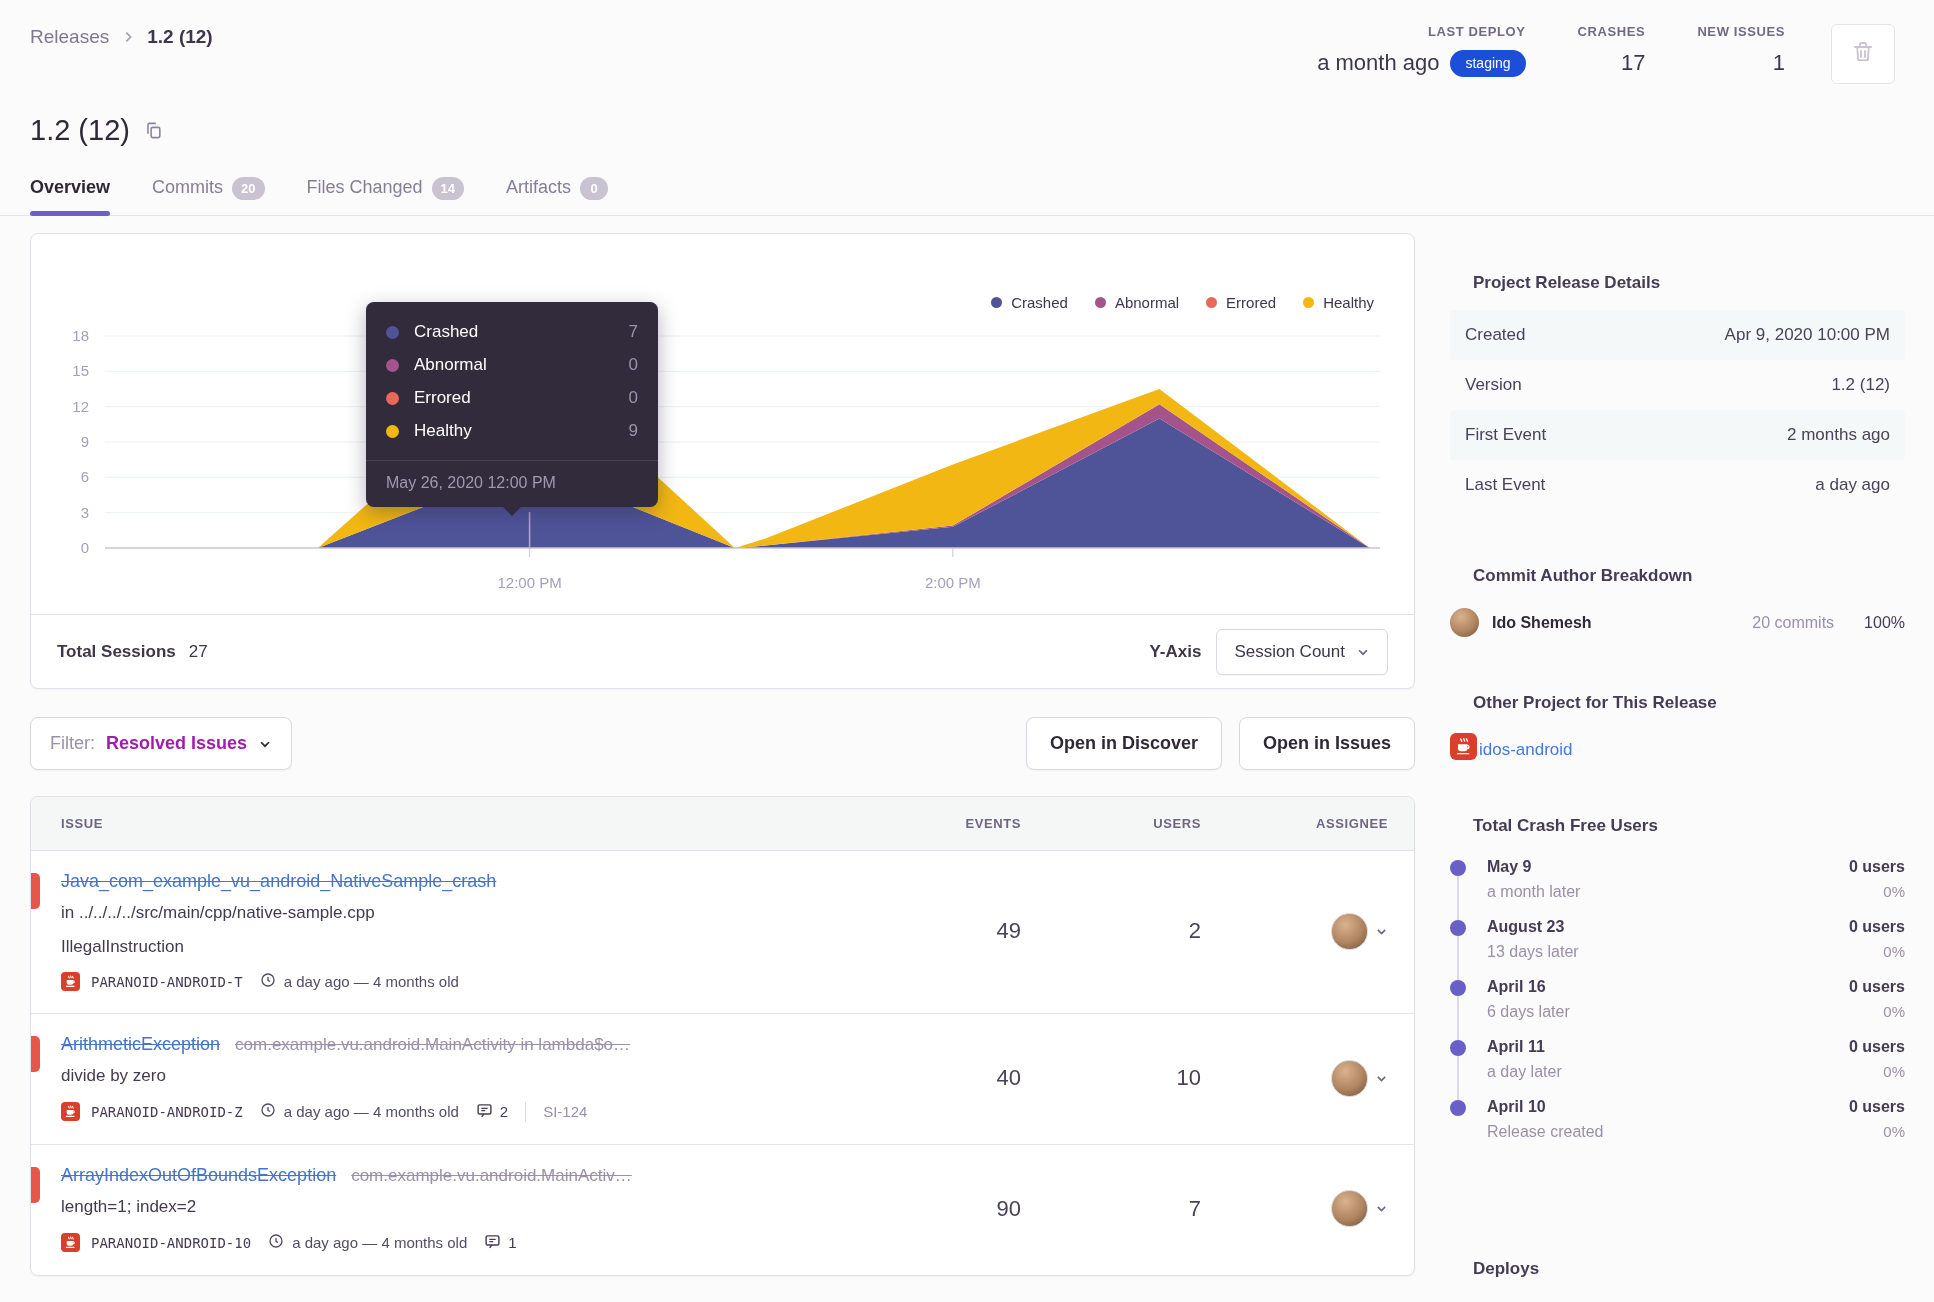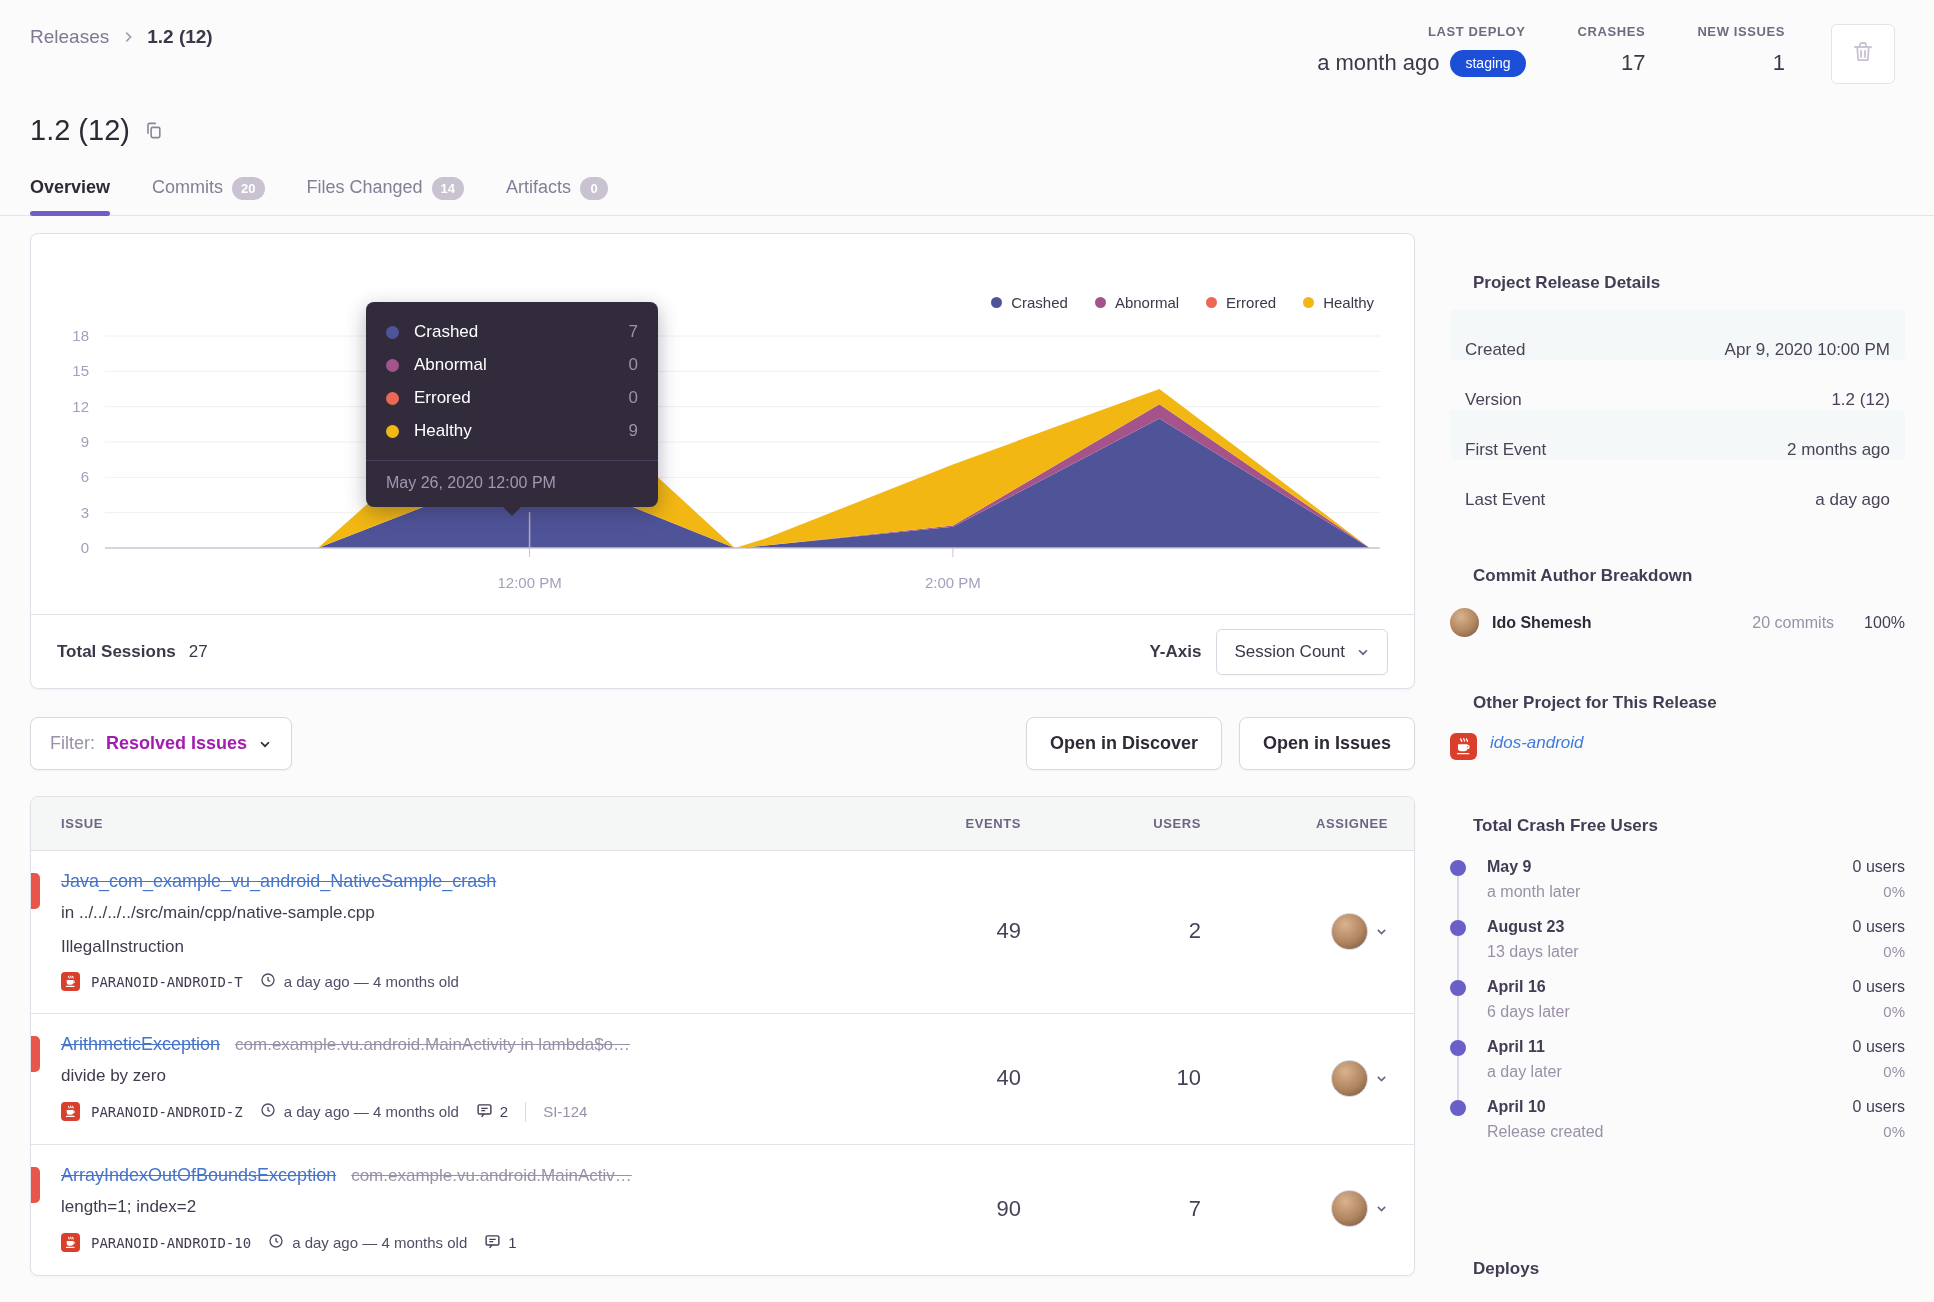--- a/index.html
+++ b/index.html
@@ -88,40 +88,40 @@
   .meta-div { width:1px; height:20px; background:#ddd8e2; margin:0 6px; }
   .meta-shortid { font-size:15px; color:#9a90a7; }
   .cell-num { font-size:22px; color:#494159; }
   .assignee-cell { display:flex; align-items:center; justify-content:flex-end; gap:7px; }
   .avatar { width:37px; height:37px; border-radius:50%; background:radial-gradient(circle at 38% 30%, #d9b28e, #b08560 55%, #6f5038); border:1px solid #d9d4de; }
   .chev { color:#6e6584; display:flex; }
 
   
   .side-h { font-size:17px; font-weight:bold; color:#443c54;margin-left:23px; }
   .details-table { margin-top:17px; }
-  .detail-row { display:flex; justify-content:space-between; align-items:flex-end; height:50px; padding:0 15px; font-size:17px; color:#4a4258; border-radius:4px; }
+  .detail-row { display:flex; justify-content:space-between; align-items:center; height:50px; padding:0 15px; font-size:17px; color:#4a4258; border-radius:4px; }
   .detail-row.shaded { background:#f5f8f8; }
   .sec { margin-top:56px; }
   .author-row { margin-top:22px; display:flex; align-items:center; }
   .avatar-sm { width:29px; height:29px; border-radius:50%; background:radial-gradient(circle at 38% 30%, #d9b28e, #b08560 55%, #6f5038); flex:none; }
   .author-name { font-weight:bold; font-size:16px; color:#2f2936; margin-left:13px; flex:1; }
   .author-commits { font-size:16px; color:#9a90a7; margin-right:30px; }
   .author-pct { font-size:16px; color:#443c54; }
-  .proj-link-row { margin-top:20px; display:flex; align-items:flex-start; gap:13px;font-style:italic; }
+  .proj-link-row { margin-top:20px; display:flex; align-items:flex-end; gap:2px; }
   .proj-icon-lg { width:27px; height:27px; background:#d93f2b; border-radius:6px; display:flex; align-items:center; justify-content:center; }
   .proj-link { font-size:17px; color:#3f7ae0; cursor:pointer; }
   .timeline { margin-top:22px; position:relative; }
   .timeline::before { content:''; position:absolute; left:7px; top:10px; bottom:34px; width:2px; background:#ded9e6; }
   .tl-item { display:flex; position:relative; padding-left:37px; margin-bottom:17px; }
   .tl-dot { position:absolute; left:0; top:2px; width:16px; height:16px; border-radius:50%; background:#6a5fc7; }
   .tl-left { flex:1; }
   .tl-date { font-size:16px; font-weight:bold; color:#443c54; }
   .tl-note { margin-top:7px; font-size:16px; color:#9a90a7; }
   .tl-right { text-align:right; }
-  .tl-users { font-size:16px; font-weight:normal; color:#443c54; }
+  .tl-users { font-size:16px; font-weight:bold; color:#443c54; }
   .tl-pct { margin-top:7px; font-size:15px; color:#9a90a7; }
   .deploys-h { margin-top:118px; }
 </style>
 </head>
 <body>
 
 <div class="topbar">
   <div class="breadcrumb">
     <span class="crumb-root">Releases</span>
     <span class="crumb-sep">

